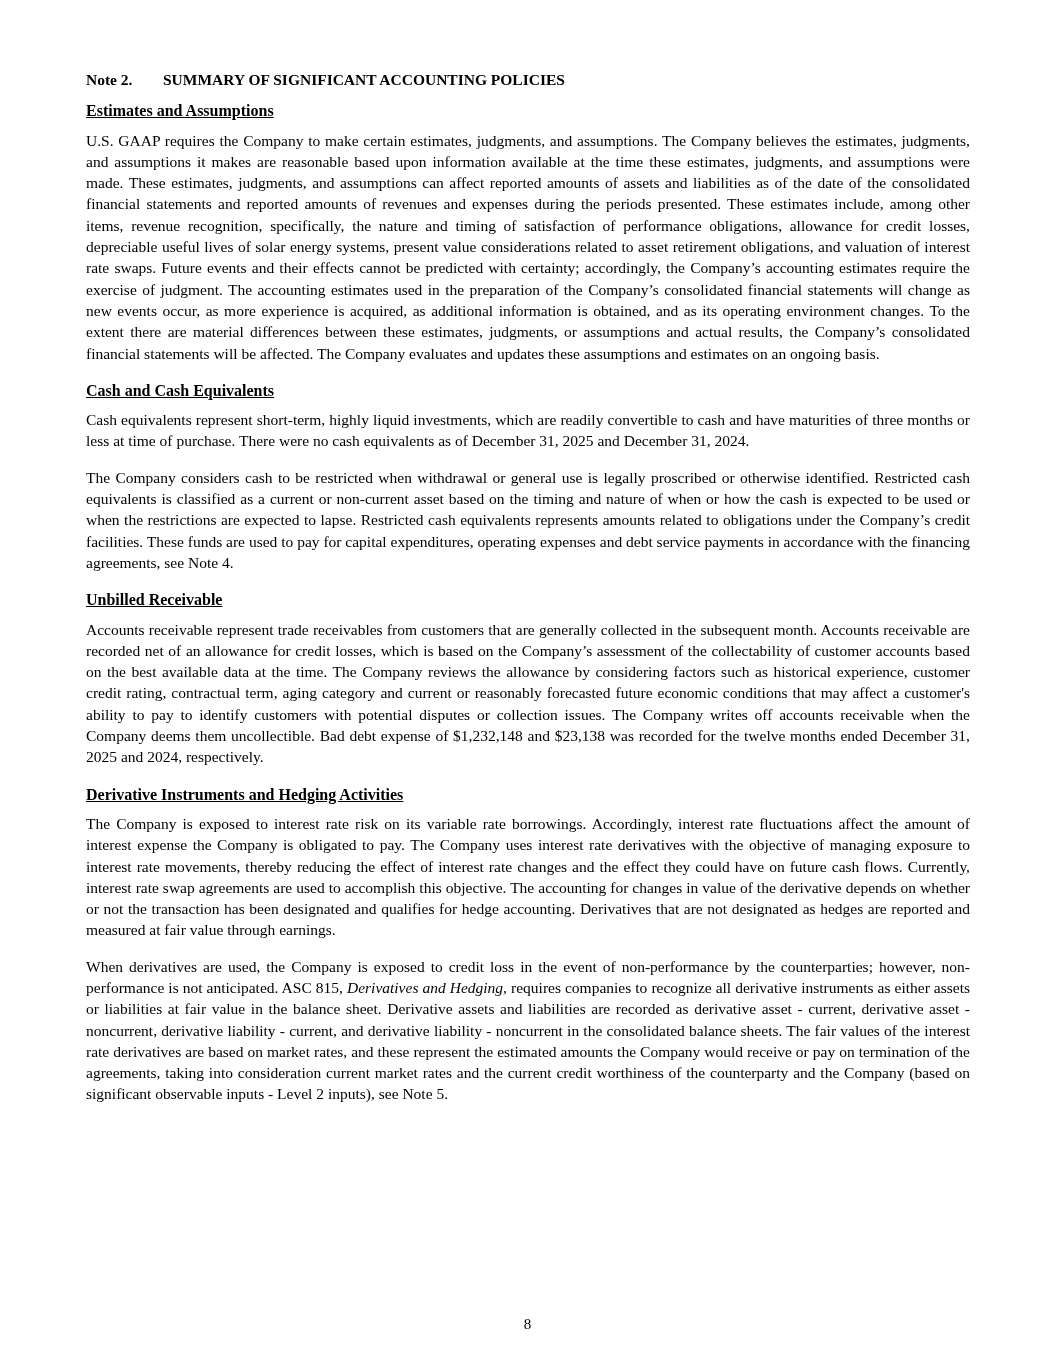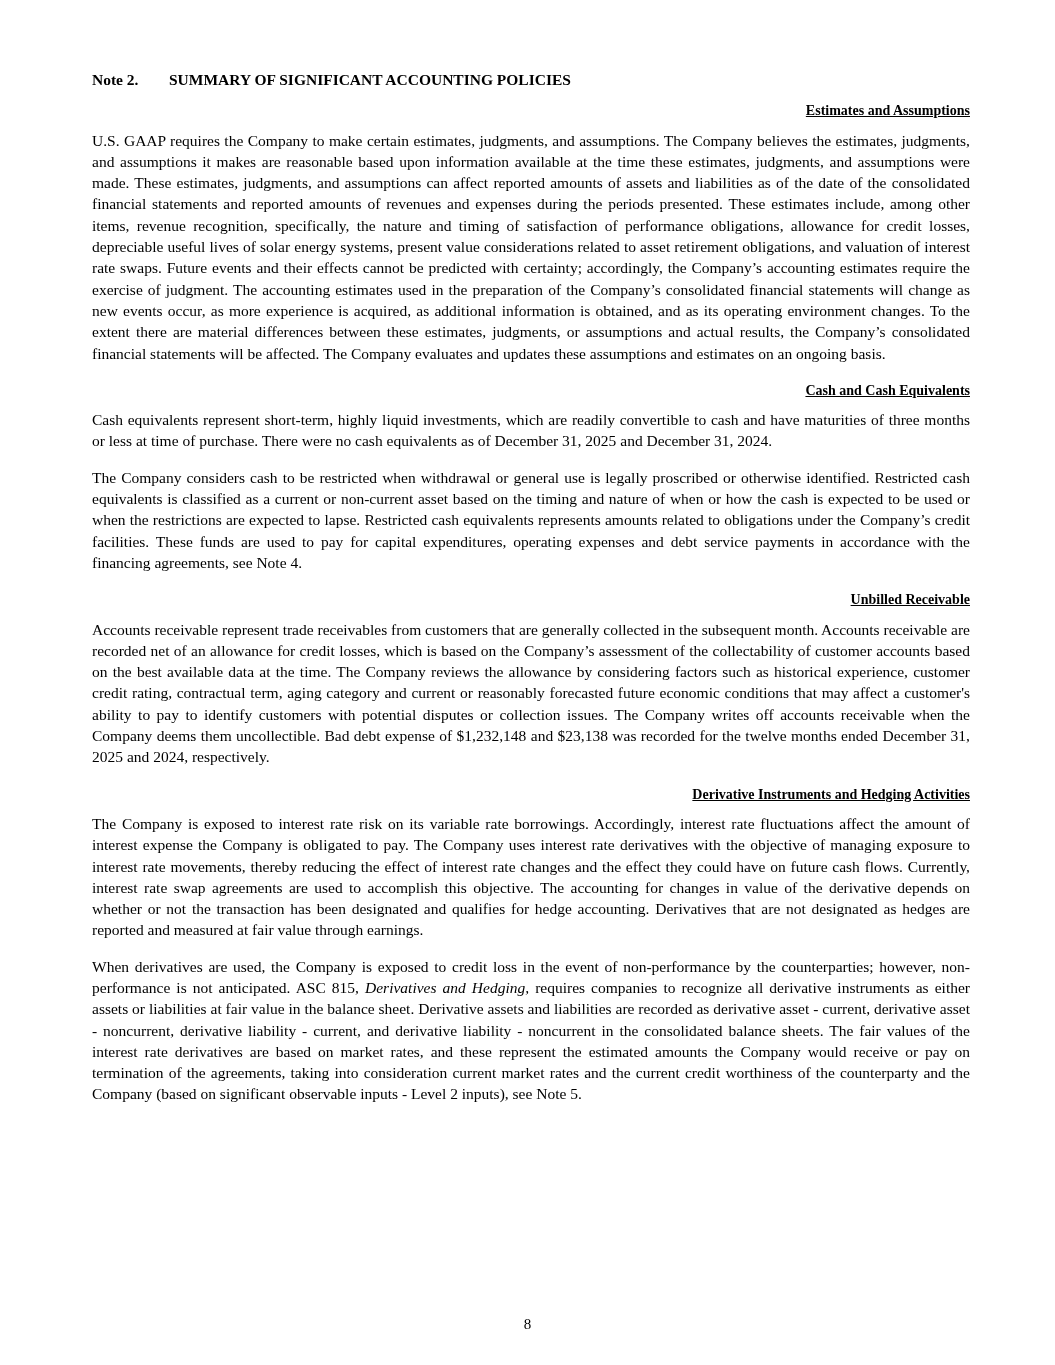--- a/index.html
+++ b/index.html
@@ -12,40 +12,38 @@
     width: 1055px;
     height: 1365px;
     margin: 0 auto;
     background: #ffffff;
     color: #000000;
     font-family: "Liberation Serif", "DejaVu Serif", serif;
     font-size: 15.5px;
     line-height: 21.3px;
     box-sizing: border-box;
     overflow: hidden;
-    padding-left: 6px;
   }
   .content {
     padding: 69px 85px 0 86px;
   }
   .note-heading {
     font-weight: bold;
     margin: 0 0 10px 0;
   }
   .note-label {
     display: inline-block;
     width: 77px;
   }
   .section-heading {
-    font-size: 14px;
+    font-size: 16px;
     font-weight: bold;
     text-decoration: underline;
     margin: 16px 0 8px 0;
     line-height: 21.3px;
-    text-align: right;
   }
   .section-heading.first {
     margin-top: 0;
   }
   .para {
     text-align: justify;
     margin: 0 0 15px 0;
   }
   .footer-pagenum {
     position: absolute;

